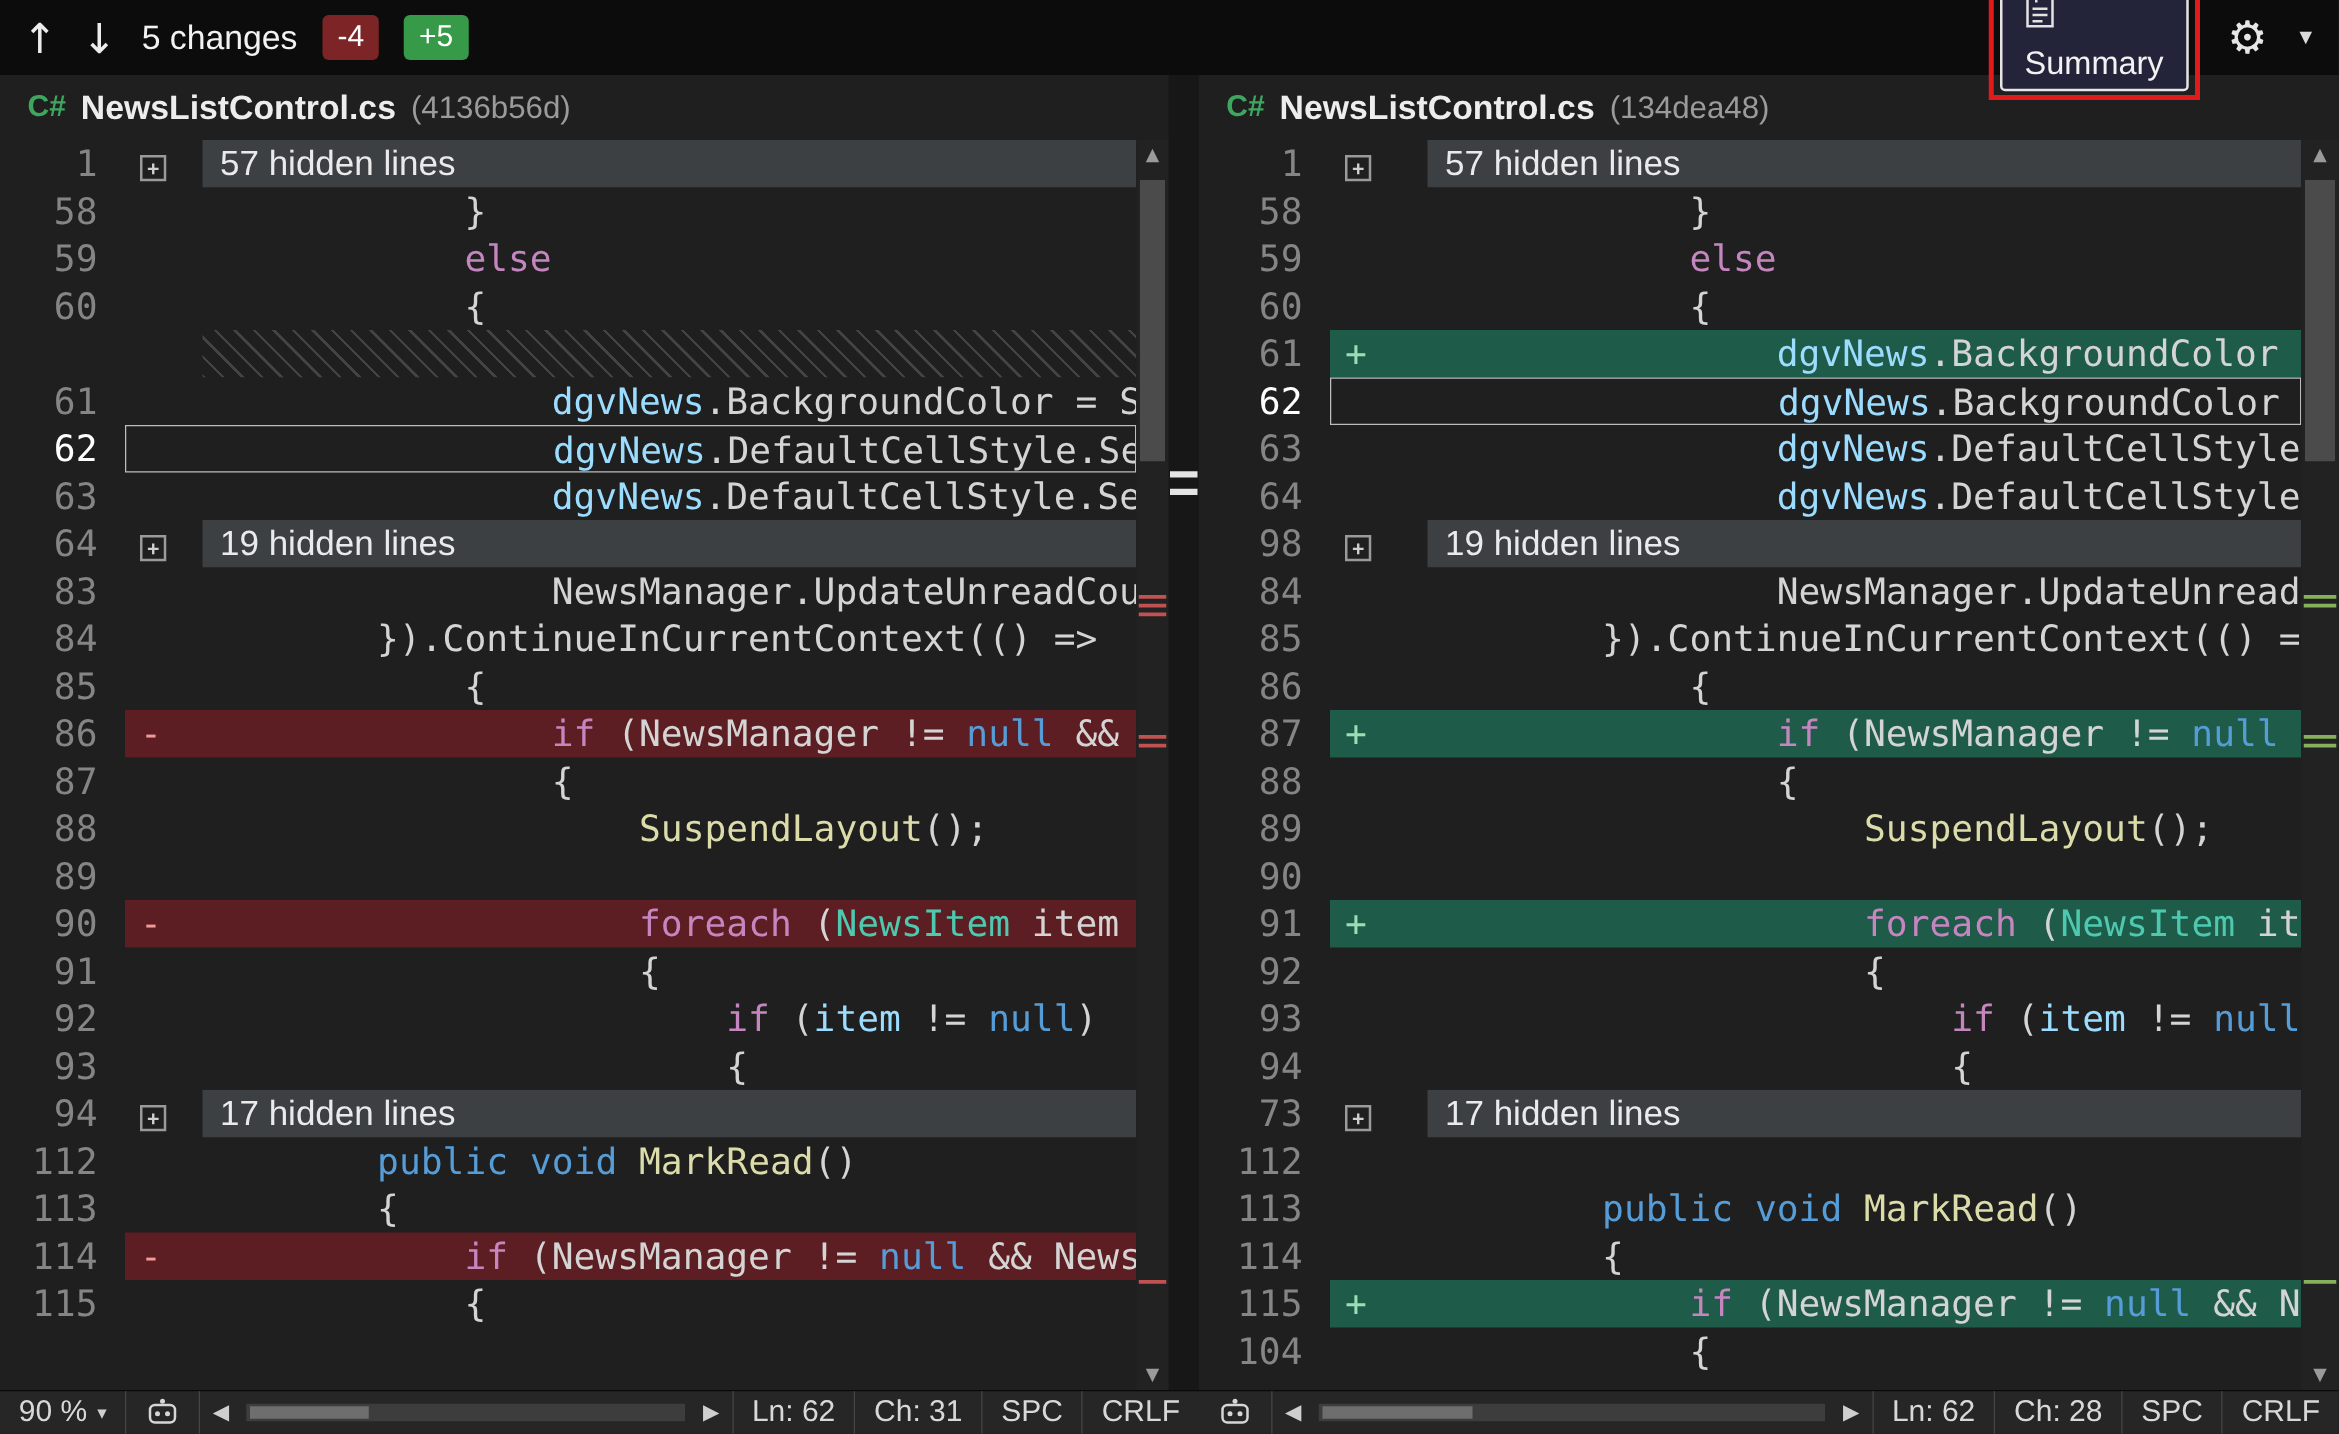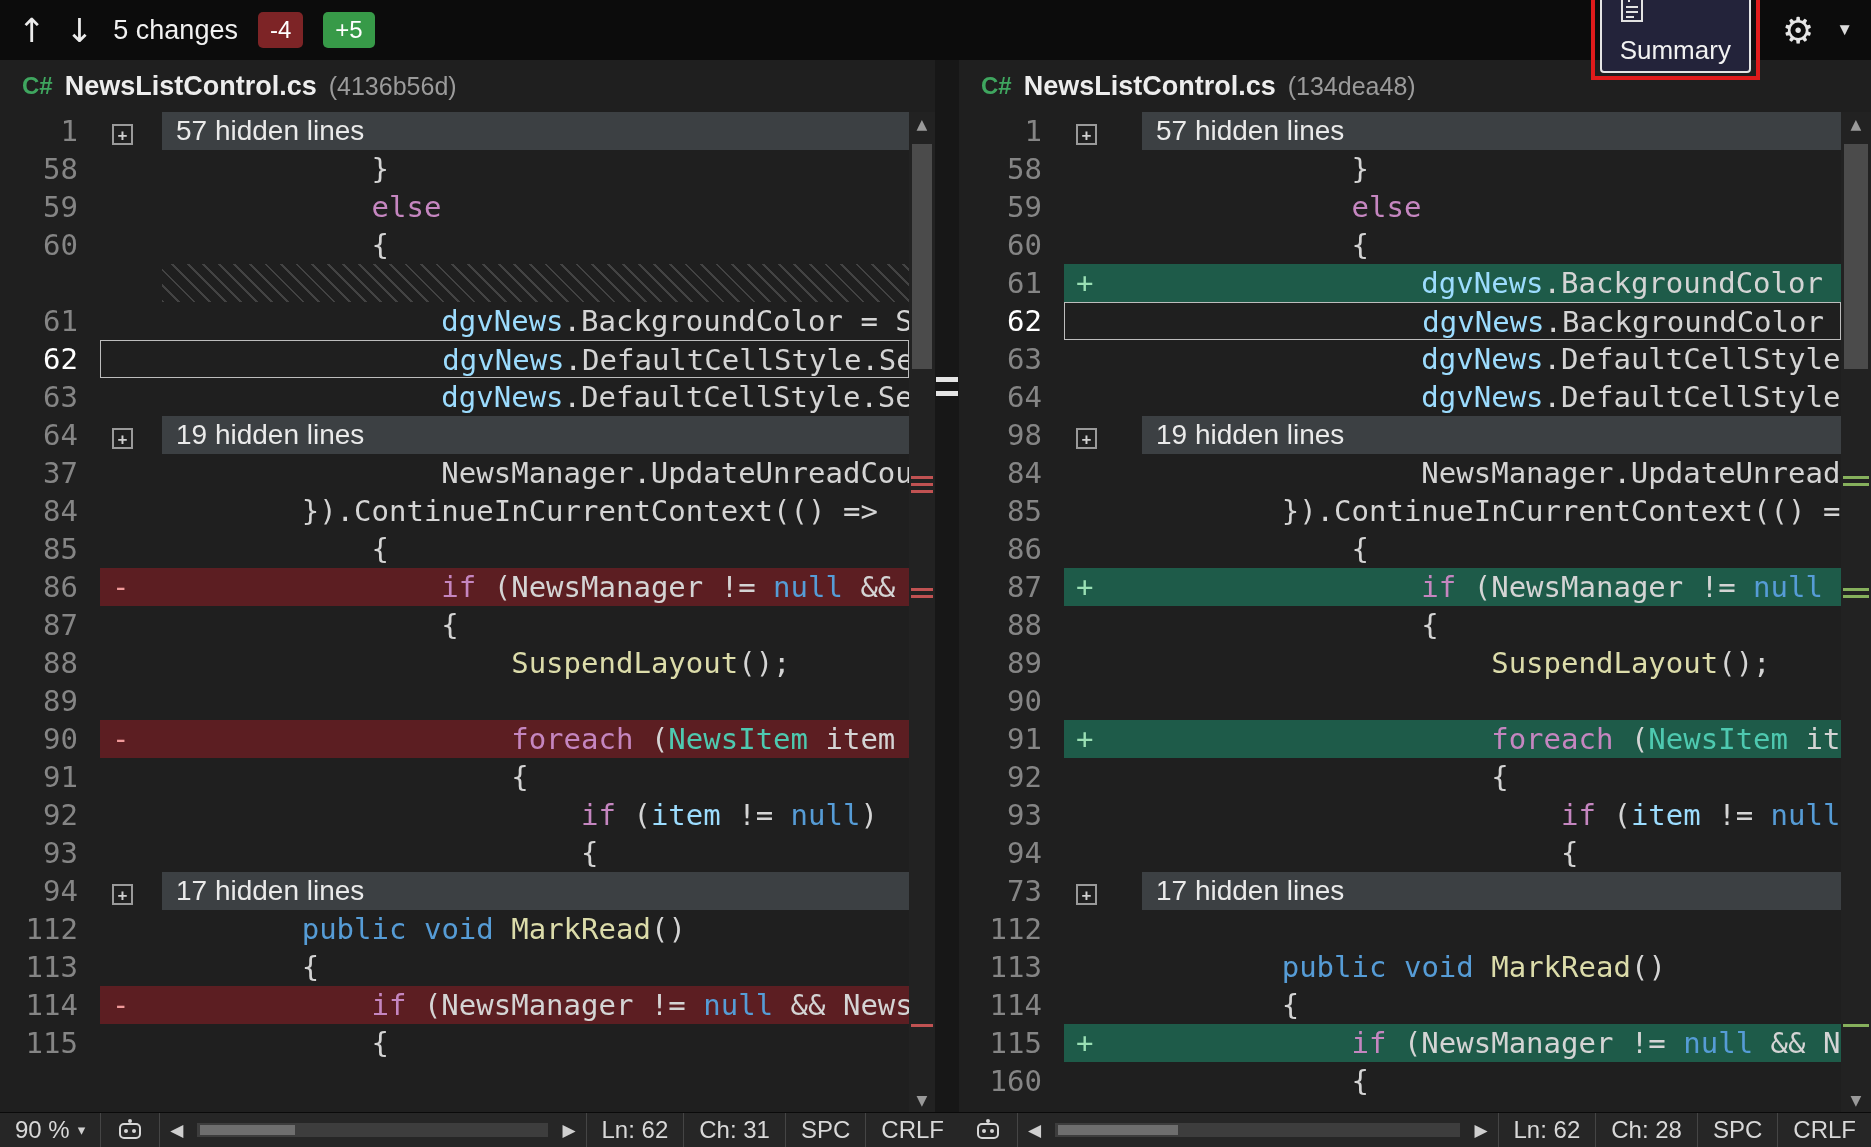--- a/index.html
+++ b/index.html
@@ -198,21 +198,21 @@
             </div>
           </div>
           <div class="row">
             <div class="gutter">64</div>
             <div class="line-body">
               <span class="marker"><span class="expand-box">+</span></span>
               <div class="hidden-band">19 hidden lines</div>
             </div>
           </div>
           <div class="row">
-            <div class="gutter">37</div>
+            <div class="gutter">83</div>
             <div class="line-body">
               <span class="marker"></span>
               <span class="code"><span style="color: rgb(212, 212, 212);">                NewsManager.UpdateUnreadCount();</span></span>
             </div>
           </div>
           <div class="row">
             <div class="gutter">84</div>
             <div class="line-body">
               <span class="marker"></span>
               <span class="code"><span style="color: rgb(212, 212, 212);">        }).ContinueInCurrentContext(() =&gt;</span></span>
@@ -515,21 +515,21 @@
             </div>
           </div>
           <div class="row">
             <div class="gutter">115</div>
             <div class="line-body add">
               <span class="marker m-add">+</span>
               <span class="code"><span style="color: rgb(212, 212, 212);">            </span><span style="color: rgb(197, 134, 192);">if</span><span style="color: rgb(212, 212, 212);"> (NewsManager != </span><span style="color: rgb(86, 156, 214);">null</span><span style="color: rgb(212, 212, 212);"> &amp;&amp; NewsManager.Items != </span></span>
             </div>
           </div>
           <div class="row">
-            <div class="gutter">160</div>
+            <div class="gutter">104</div>
             <div class="line-body">
               <span class="marker"></span>
               <span class="code"><span style="color: rgb(212, 212, 212);">            {</span></span>
             </div>
           </div>
         </div>
       <div class="vscroll">
         <div class="sb-btn">▲</div>
         <div class="sb-track">
           <div class="sb-thumb"></div>

